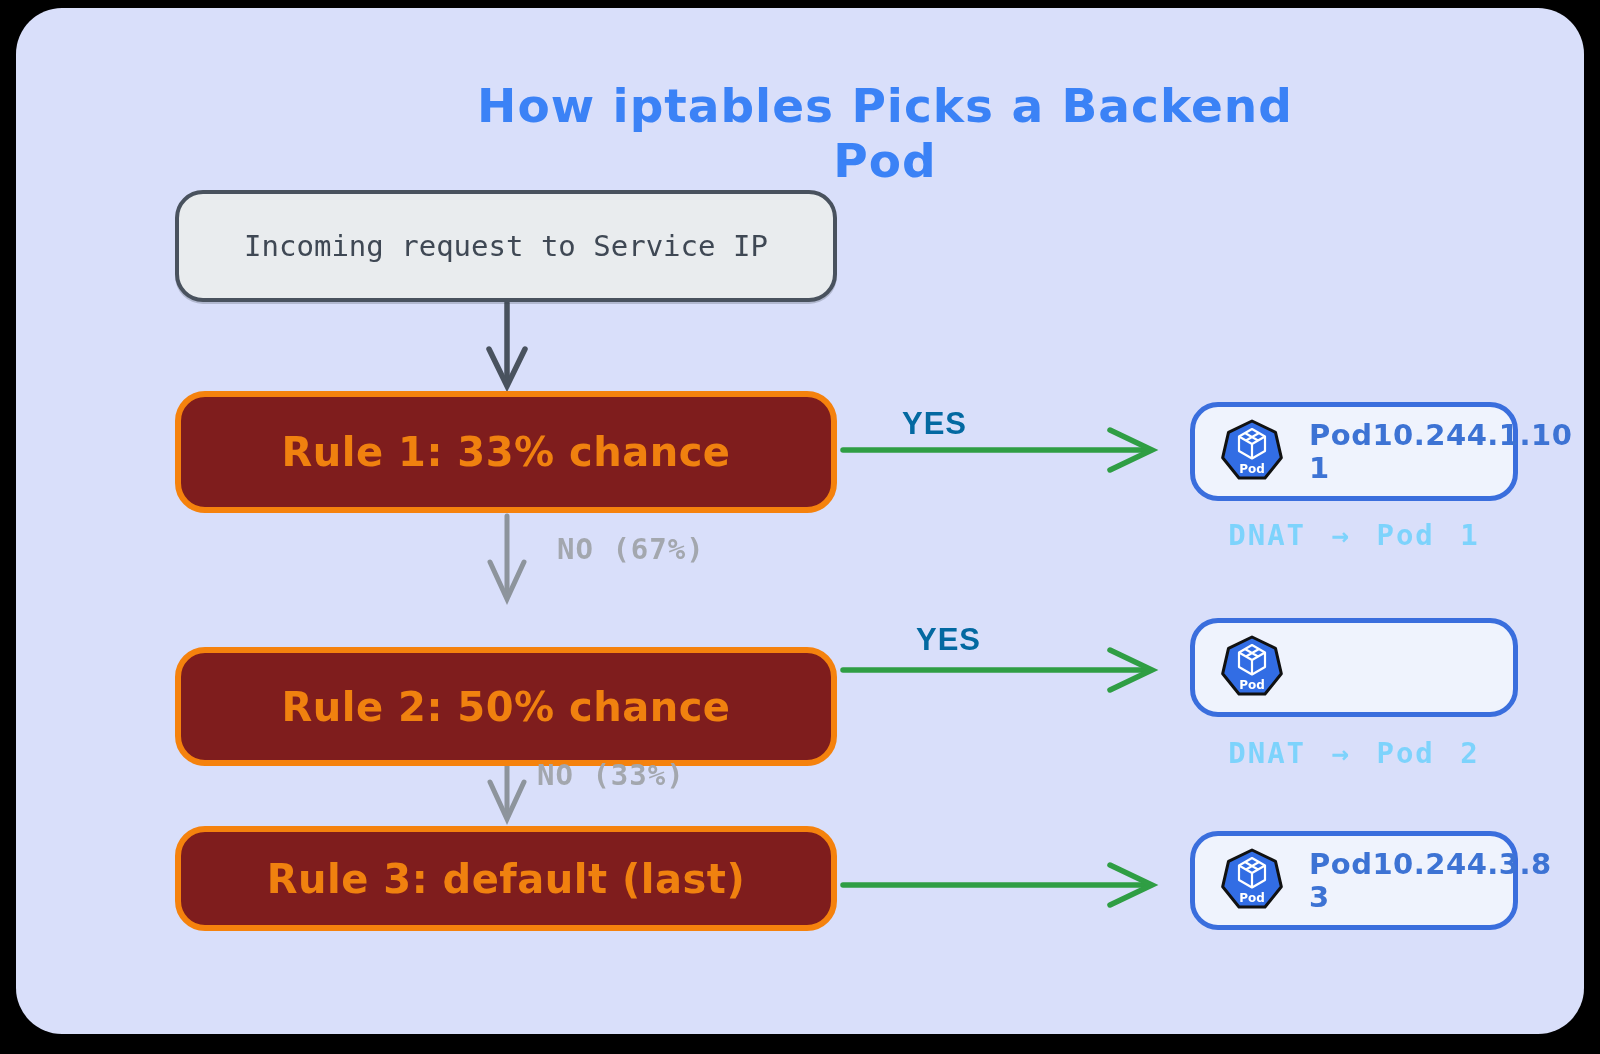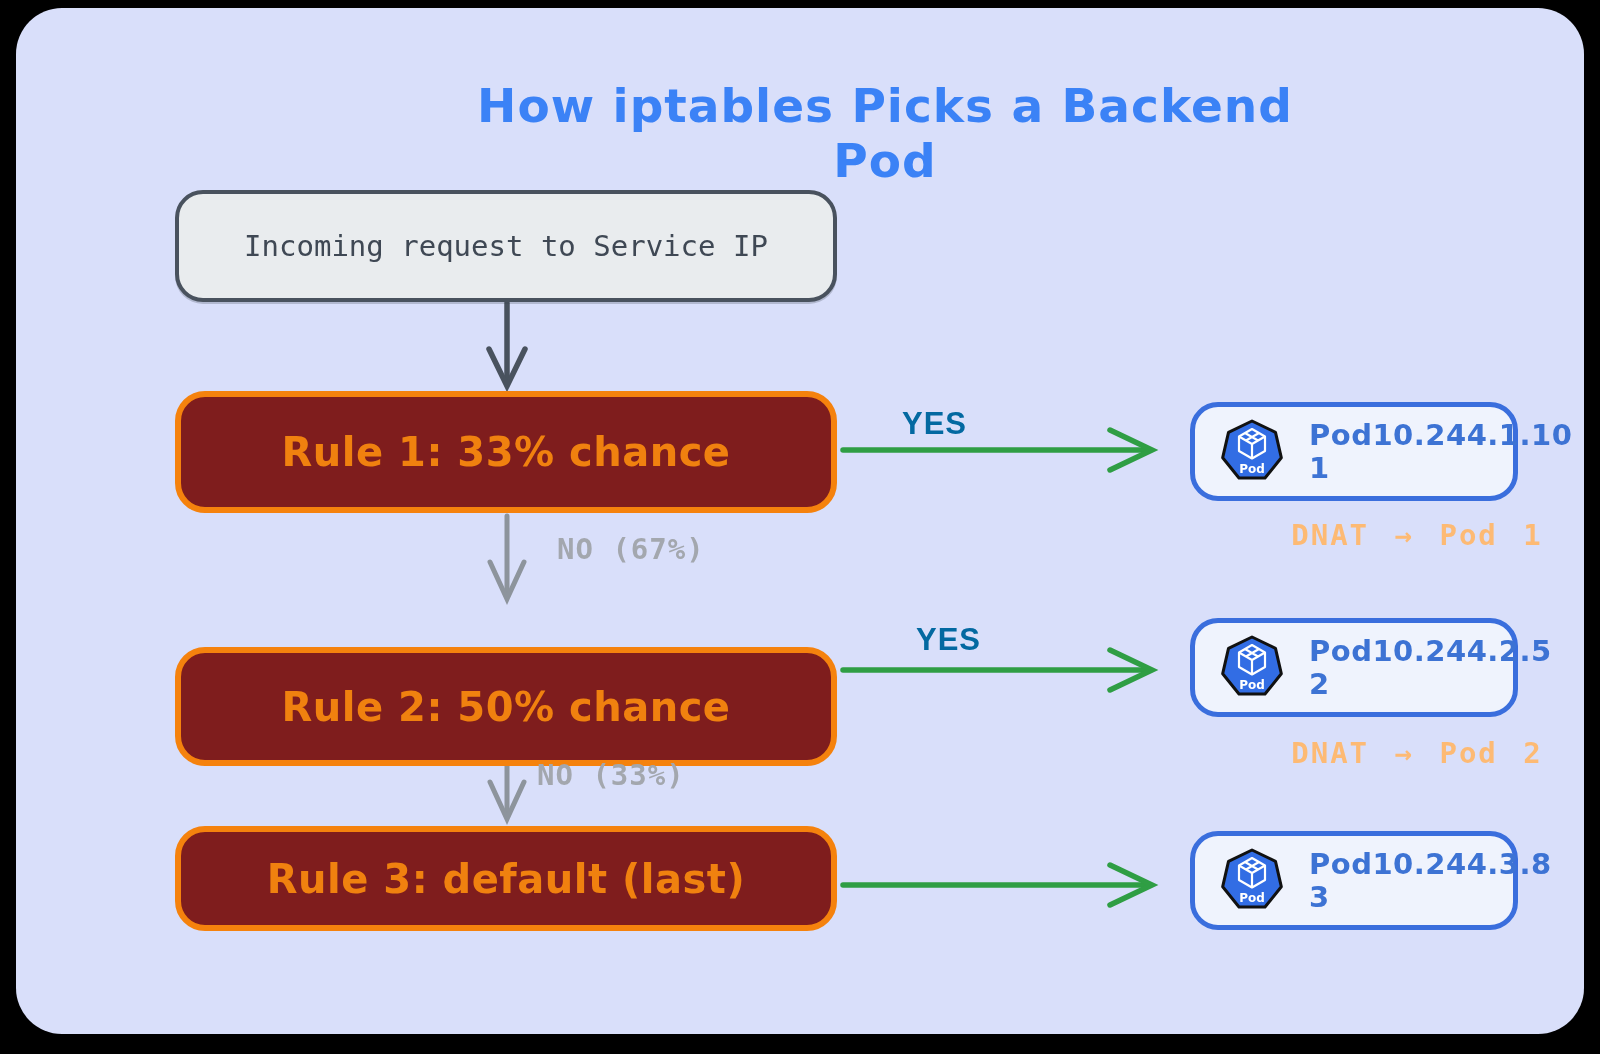--- a/index.html
+++ b/index.html
@@ -47,23 +47,23 @@
     position:absolute;left:1190px;width:328px;height:99px;box-sizing:border-box;
     background:#eff3fd;border:5px solid #3a6edd;border-radius:28px;
     display:flex;align-items:center;gap:24px;padding-left:24px;
   }
   .pod-1{top:402px;}
   .pod-2{top:618px;}
   .pod-3{top:831px;}
   .pod-text{display:flex;flex-direction:row;line-height:33px;
     font-size:29px;font-weight:bold;color:#3d73d4;letter-spacing:.5px;}
   .dnat-label{
-    position:absolute;left:1253px;width:328px;text-align:center;
+    position:absolute;left:1190px;width:328px;text-align:center;
     font-family:"DejaVu Sans Mono",monospace;font-size:29px;font-weight:bold;
-    color:#fdba74;letter-spacing:2px;word-spacing:6px;
+    color:#7dd3fc;letter-spacing:2px;word-spacing:6px;
   }
   .dnat-1{top:518px;}
   .dnat-2{top:736px;}
   .dnat-3{top:952px;}
   .arrow-layer{position:absolute;left:0;top:0;pointer-events:none;}
   .k8s-icon{flex:0 0 auto;}
 </style>
 </head>
 <body>
 
@@ -144,24 +144,20 @@
   <div class="pod-card pod-2">
     <svg class="k8s-icon" width="66" height="68" viewBox="0 0 66 68">
       <polygon points="33,3 56.5,14.3 62.3,39.7 46,60 20,60 3.7,39.7 9.5,14.3" fill="#326de4" stroke="#111" stroke-width="3" stroke-linejoin="round"></polygon>
       <g stroke="#fff" stroke-width="2.2" fill="none" stroke-linejoin="round">
         <path d="M33 11 L46 18.5 L46 33 L33 40.5 L20 33 L20 18.5 Z"></path>
         <path d="M20 18.5 L33 26 L46 18.5 M33 26 L33 40.5"></path>
         <path d="M26 15 L39 22.5 M40 15 L27 22.5"></path>
       </g>
       <text x="33" y="55" text-anchor="middle" fill="#fff" font-size="12" font-weight="bold" font-family="DejaVu Sans, sans-serif">Pod</text>
     </svg>
-    <div class="pod-text">
-      <span>Pod 2</span>
-      <span>10.244.2.5</span>
-    </div>
   </div>
   <div class="dnat-label dnat-2">DNAT → Pod 2</div>
 
   <div class="pod-card pod-3">
     <svg class="k8s-icon" width="66" height="68" viewBox="0 0 66 68">
       <polygon points="33,3 56.5,14.3 62.3,39.7 46,60 20,60 3.7,39.7 9.5,14.3" fill="#326de4" stroke="#111" stroke-width="3" stroke-linejoin="round"></polygon>
       <g stroke="#fff" stroke-width="2.2" fill="none" stroke-linejoin="round">
         <path d="M33 11 L46 18.5 L46 33 L33 40.5 L20 33 L20 18.5 Z"></path>
         <path d="M20 18.5 L33 26 L46 18.5 M33 26 L33 40.5"></path>
         <path d="M26 15 L39 22.5 M40 15 L27 22.5"></path>

